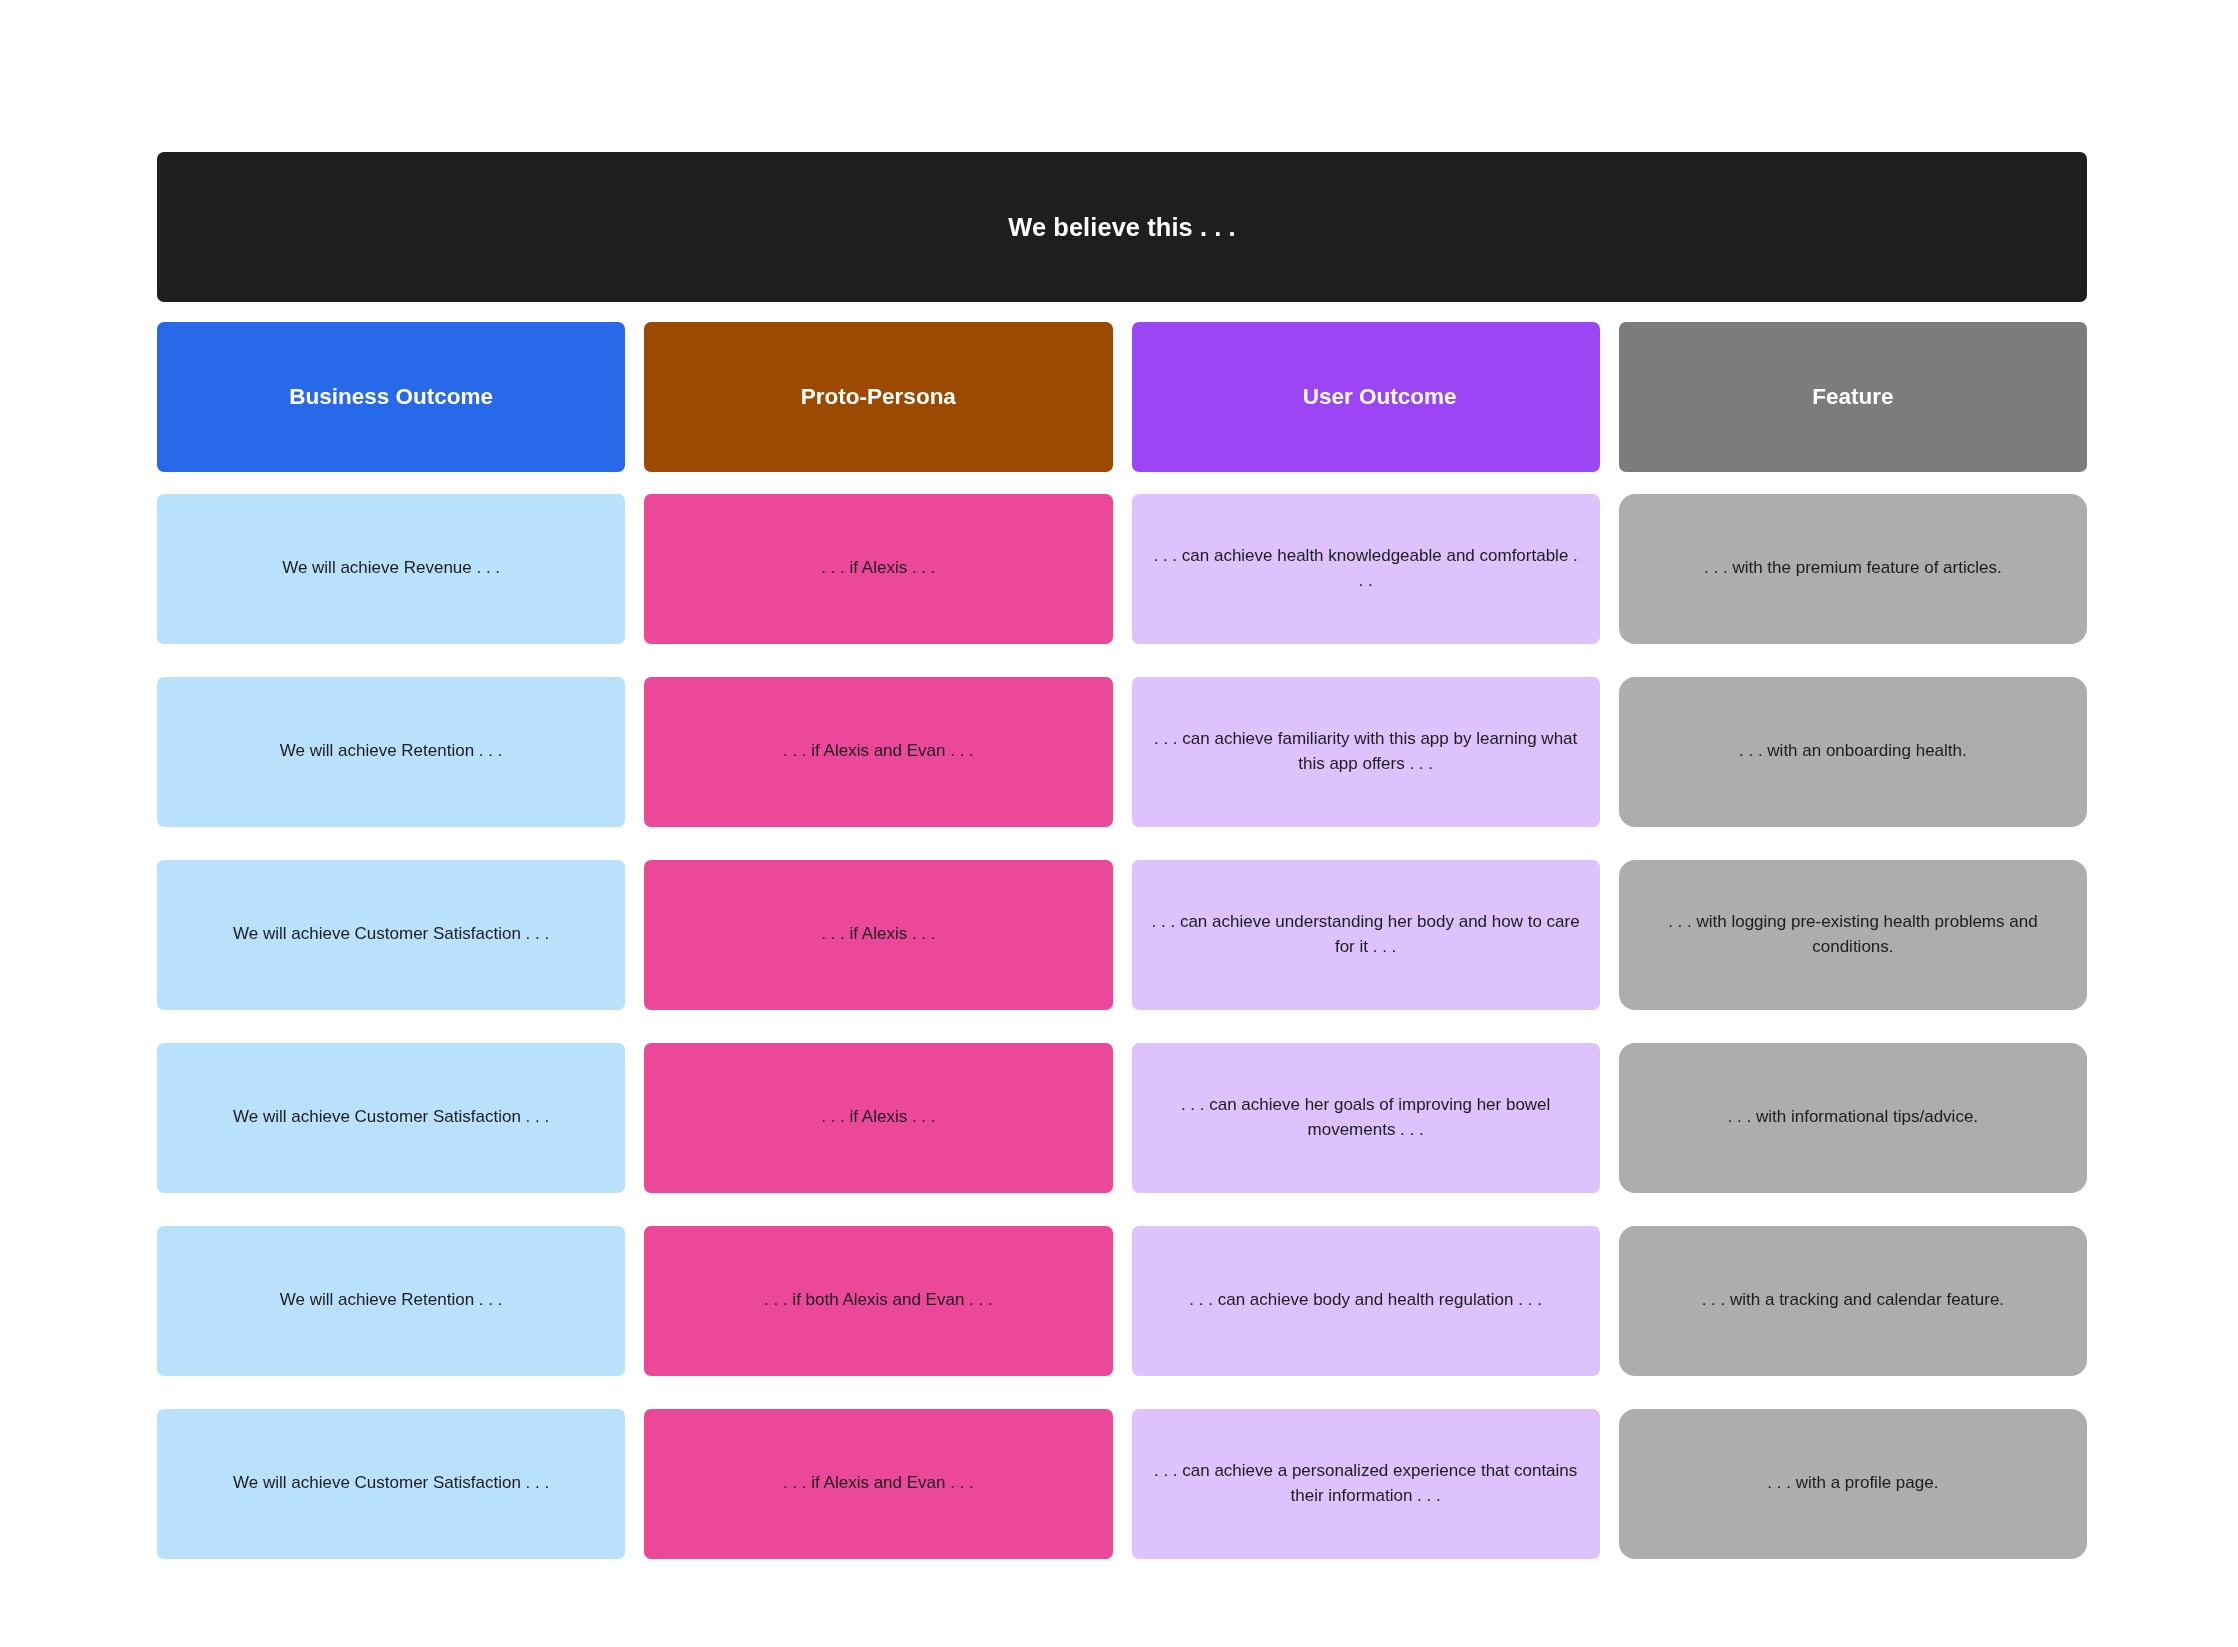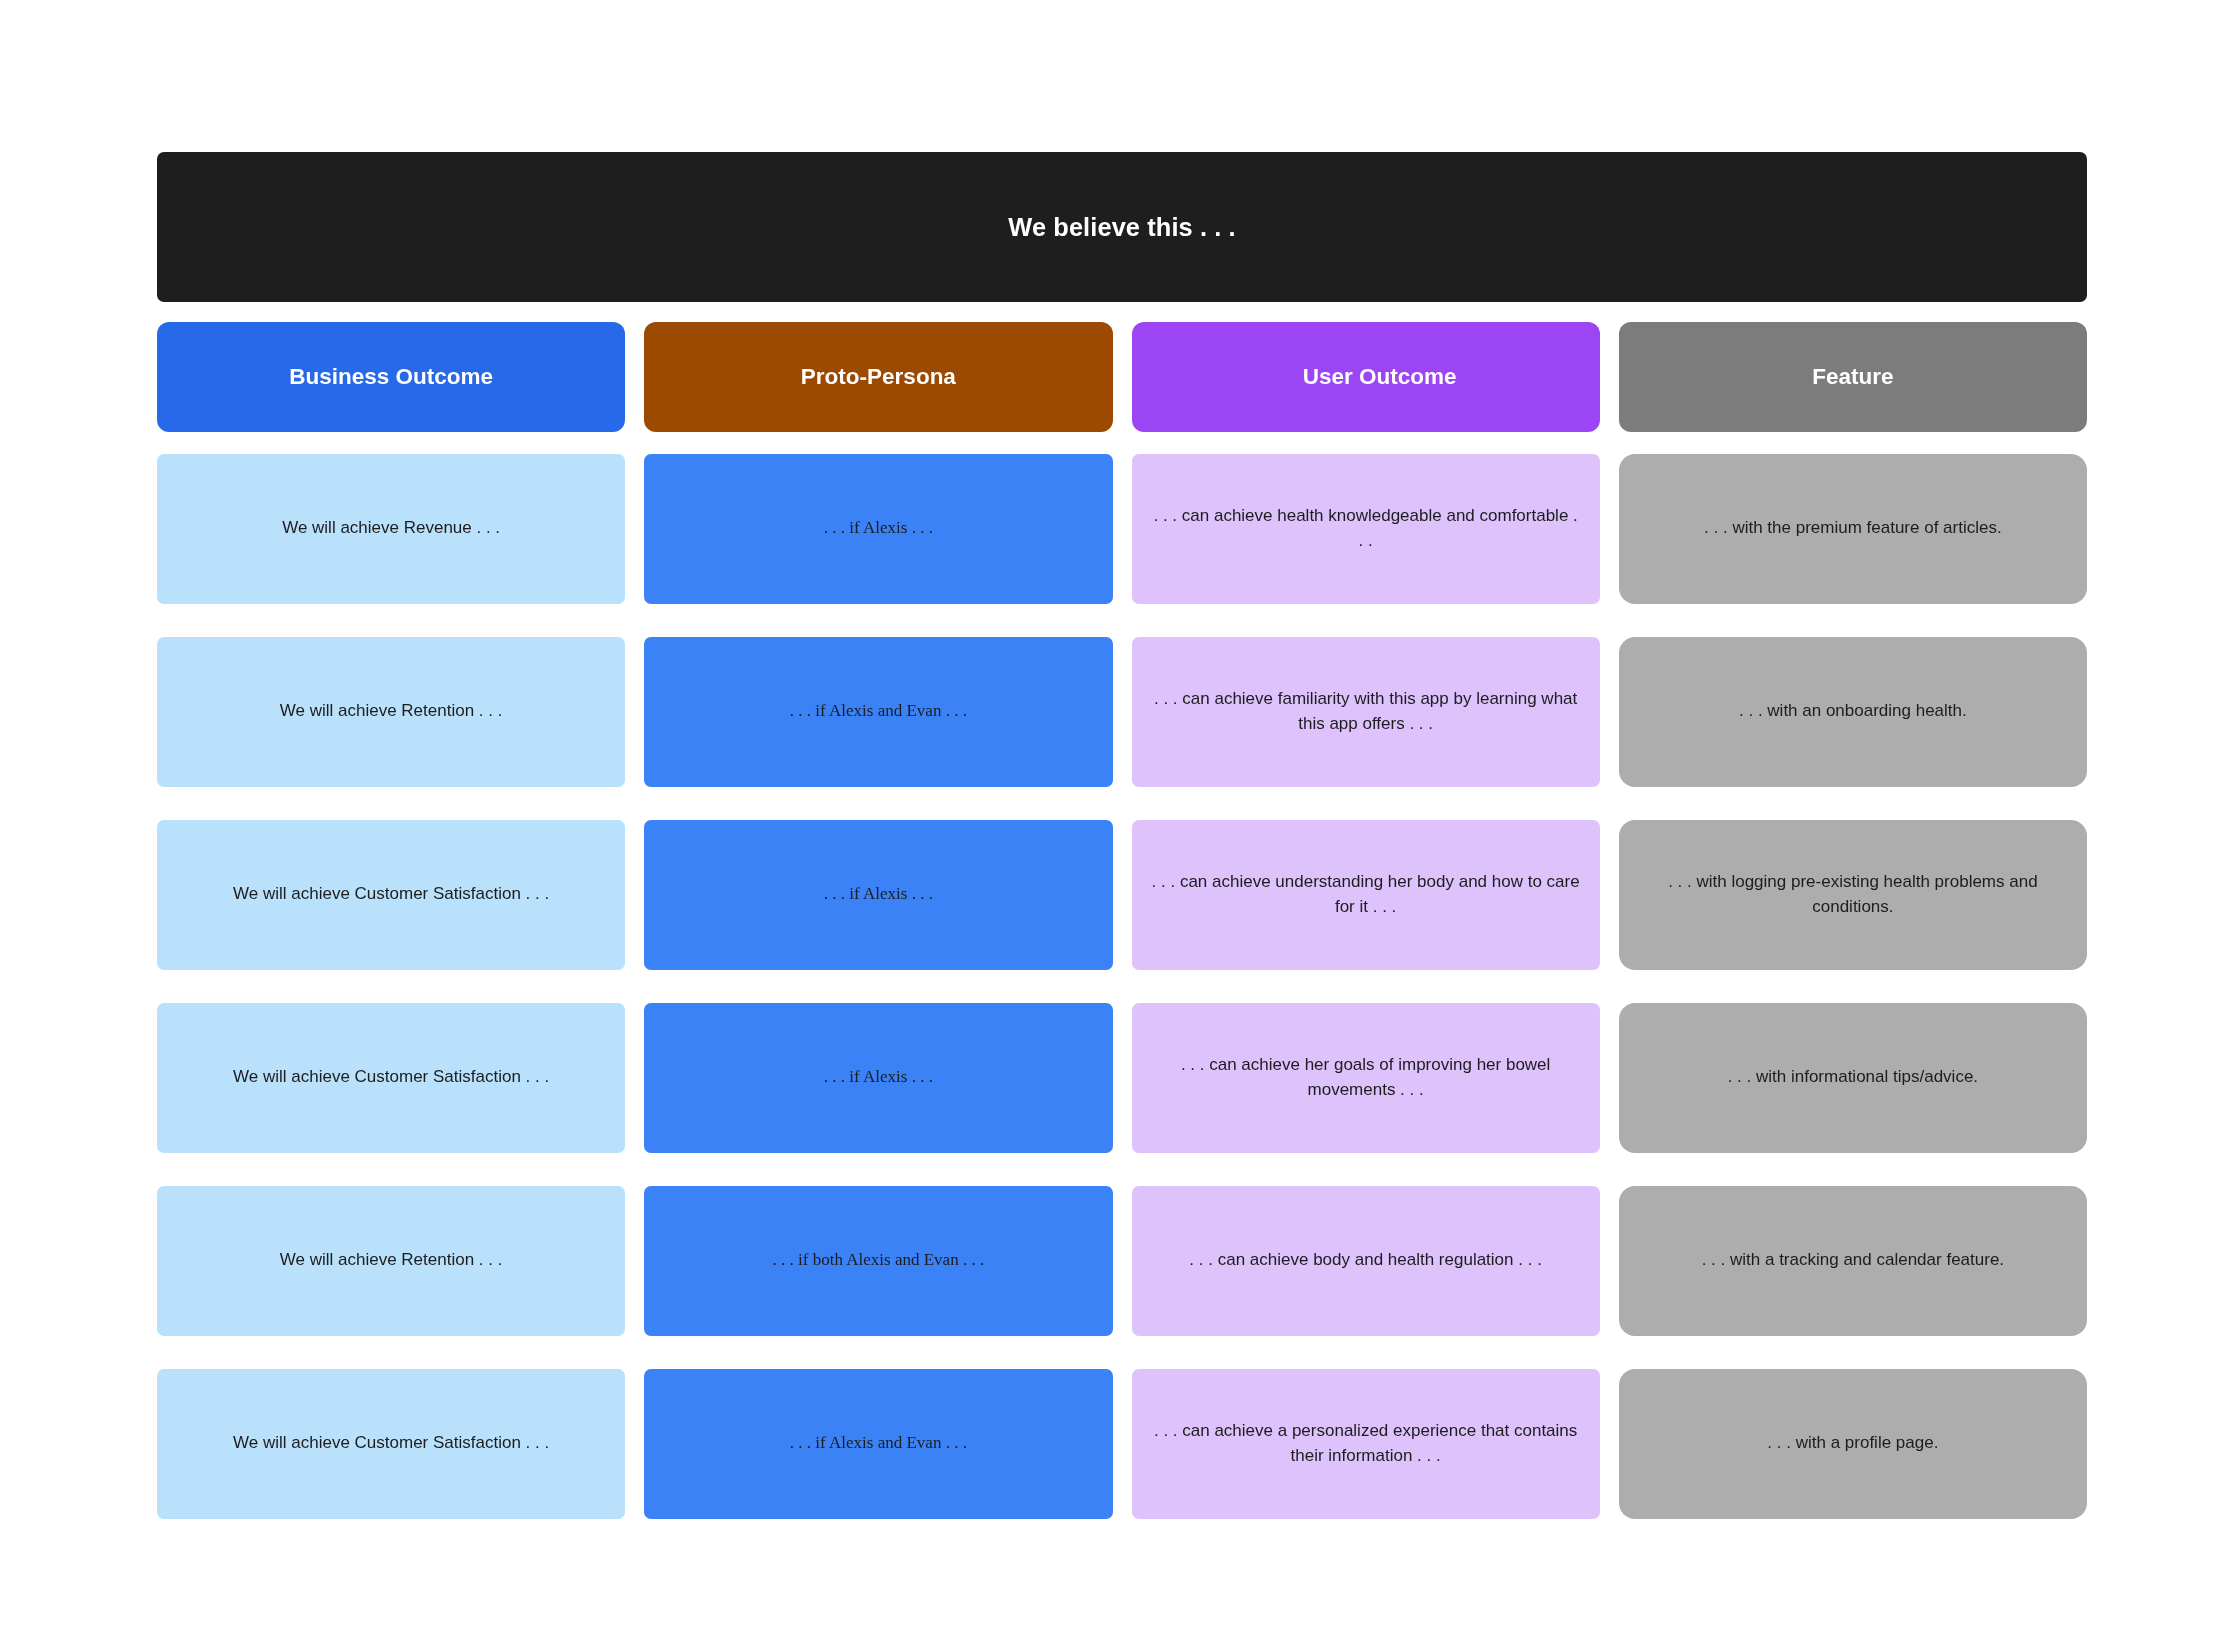--- a/index.html
+++ b/index.html
@@ -44,22 +44,22 @@
 
   
   .grid {
     display: grid;
     grid-template-columns: repeat(4, 1fr);
     column-gap: 19px;
     margin-top: 19.5px;
   }
 
   .col-head {
-    height: 110px;
-    border-radius: 12px;
+    height: 150px;
+    border-radius: 7px;
     display: flex;
     align-items: center;
     justify-content: center;
     color: #ffffff;
     font-size: 22.5px;
     font-weight: bold;
     text-align: right;
   }
   .col-head.business  { background: #2769e8; }
   .col-head.persona   { background: #9c4a02; }
@@ -83,21 +83,21 @@
     display: flex;
     align-items: center;
     justify-content: center;
     text-align: center;
     padding: 0 18px;
     font-size: 17px;
     line-height: 1.42;
     color: #1d1d1f;
   }
   .cell.c-business { background: #b9e1fb; }
-  .cell.c-persona  { background: #3b82f6; font-family: Liberation Serif, serif; }
+  .cell.c-persona  { background: #ec4899; }
   .cell.c-useroutc { background: #ddc2fb; }
   .cell.c-feature  { background: #adadad; border-radius: 16px; }
 
   .cell span { display: block; max-width: 100%; }
 </style>
 </head>
 <body>
 
 <div class="canvas">
   <div class="board">

